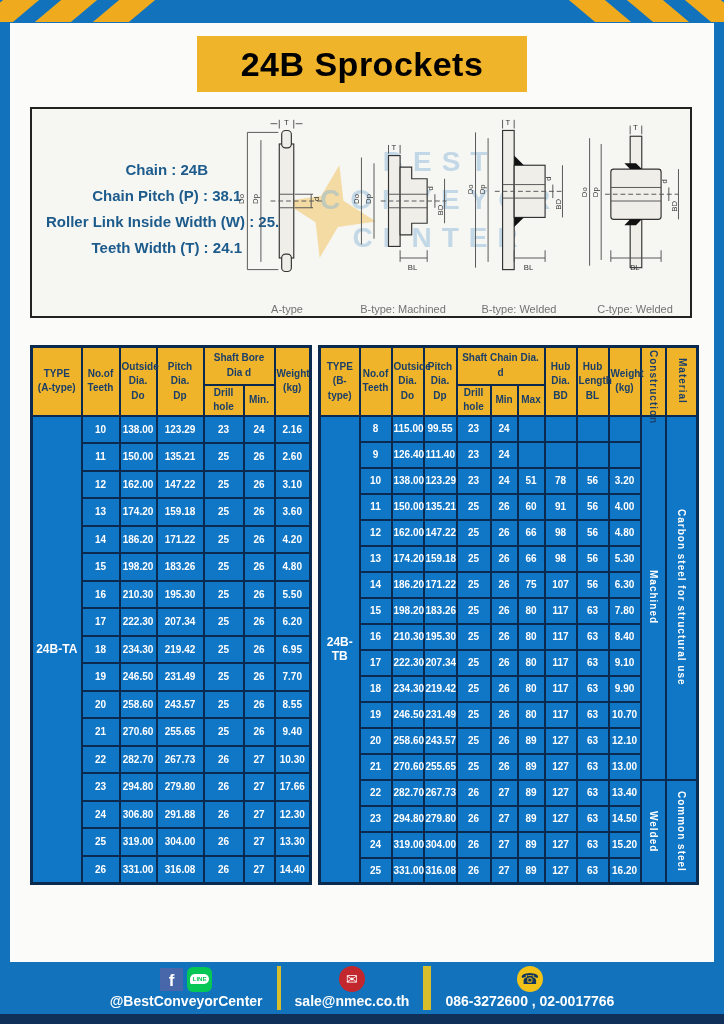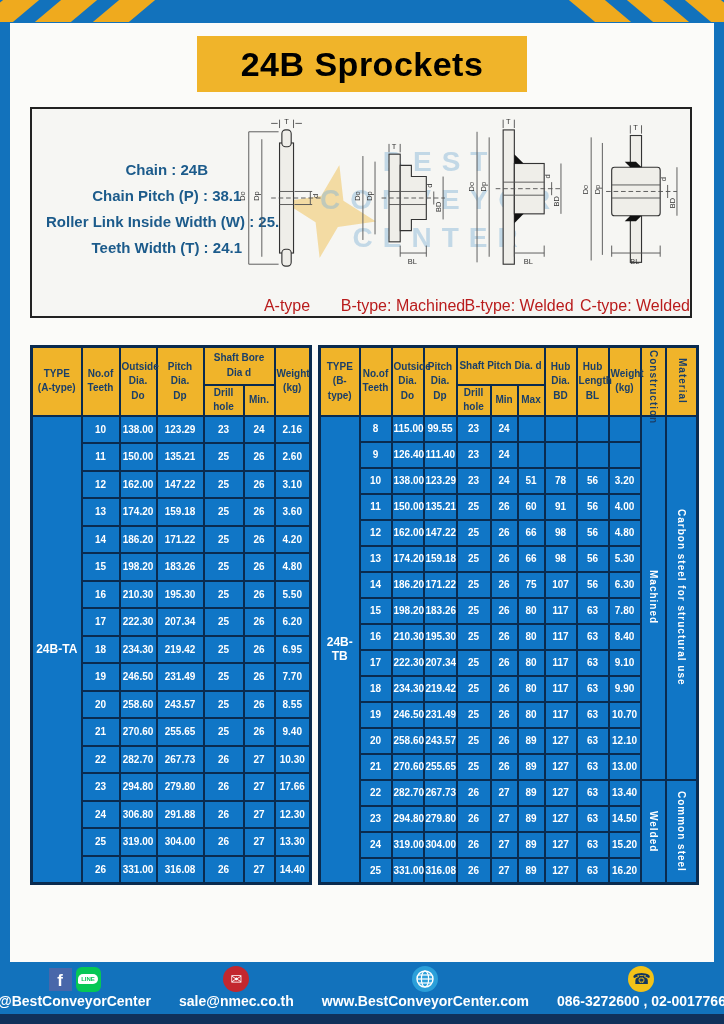--- a/index.html
+++ b/index.html
@@ -23,21 +23,21 @@
         line-height:26px;white-space:nowrap;text-align:center;}
   .watermark{position:absolute;left:288px;top:34px;z-index:3;pointer-events:none;text-align:center;
              font-weight:800;color:rgba(130,180,215,.45);font-size:28px;letter-spacing:10px;line-height:38px;}
   .wm-star{position:absolute;left:250px;top:55px;width:95px;height:95px;background:#F0B42A;opacity:.4;
            z-index:2;transform:rotate(12deg);
            clip-path:polygon(50% 0,62% 36%,100% 50%,62% 64%,50% 100%,38% 64%,0 50%,38% 36%);}
   .figs{position:absolute;left:200px;top:6px;width:458px;height:200px;display:flex;
         justify-content:space-between;z-index:4;}
   .fig{width:110px;display:flex;flex-direction:column;align-items:center;}
   .fig svg{display:block;}
-  .fig .flabel{font-size:16px;color:#b91c1c;margin-top:16px;white-space:nowrap;}
+  .fig .flabel{font-size:11px;color:#737373;margin-top:16px;white-space:nowrap;}
   .dline{stroke:#555;stroke-width:1;fill:none;}
   .plate{fill:#EFEEE9;stroke:#333;stroke-width:1.2;}
   .weld{fill:#111;}
   .dimtxt{font-size:8px;fill:#333;font-family:"Liberation Sans",sans-serif;}
   
   table.tbl{position:absolute;border-collapse:collapse;table-layout:fixed;background:#1076C6;
             border:3px solid #0A2B4F;}
   .tbl th,.tbl td{border:2px solid #0A2B4F;text-align:center;vertical-align:middle;padding:0 1px;}
   .tbl th{background:#F0B42A;color:#1B3F68;font-size:10px;font-weight:bold;white-space:pre-line;line-height:1.45;}
   .tbl td{color:#FFF;font-size:10px;font-weight:bold;}
@@ -404,21 +404,21 @@
             <th rowspan="2">TYPE
 (B-type)</th>
             <th rowspan="2">No.of
 Teeth</th>
             <th rowspan="2">Outside
 Dia.
 Do</th>
             <th rowspan="2">Pitch
 Dia.
 Dp</th>
-            <th colspan="3">Shaft Pitch Dia. d</th>
+            <th colspan="3">Shaft Chain Dia. d</th>
             <th rowspan="2">Hub
 Dia.
 BD</th>
             <th rowspan="2">Hub
 Length
 BL</th>
             <th rowspan="2">Weight
 (kg)</th>
             <th rowspan="2" class="vert">Construction</th>
             <th rowspan="2" class="vert">Material</th>
@@ -648,34 +648,20 @@
       <div class="f-text">@BestConveyorCenter</div>
     </div>
     <div class="f-div"></div>
     <div class="f-item">
       <div class="f-icons">
           <div class="ic-round ic-mail">✉</div>
         </div>
       <div class="f-text">sale@nmec.co.th</div>
     </div>
     <div class="f-div"></div>
-    <div class="f-item">
-      <div class="f-icons">
-        <div class="ic-round ic-globe">
-          <svg width="20" height="20" viewBox="0 0 20 20">
-            <circle cx="10" cy="10" r="8" fill="none" stroke="#FFF" stroke-width="1.4"></circle>
-            <ellipse cx="10" cy="10" rx="3.6" ry="8" fill="none" stroke="#FFF" stroke-width="1.2"></ellipse>
-            <line x1="2" y1="10" x2="18" y2="10" stroke="#FFF" stroke-width="1.2"></line>
-            <line x1="3" y1="6" x2="17" y2="6" stroke="#FFF" stroke-width="1.2"></line>
-            <line x1="3" y1="14" x2="17" y2="14" stroke="#FFF" stroke-width="1.2"></line>
-          </svg>
-        </div>
-      </div>
-      <div class="f-text">www.BestConveyorCenter.com</div>
-    </div>
     <div class="f-div"></div>
     <div class="f-item">
       <div class="f-icons">
           <div class="ic-round ic-phone">☎</div>
         </div>
       <div class="f-text">086-3272600 , 02-0017766</div>
     </div>
   </div>
 
   <div class="bottom-strip"></div>

